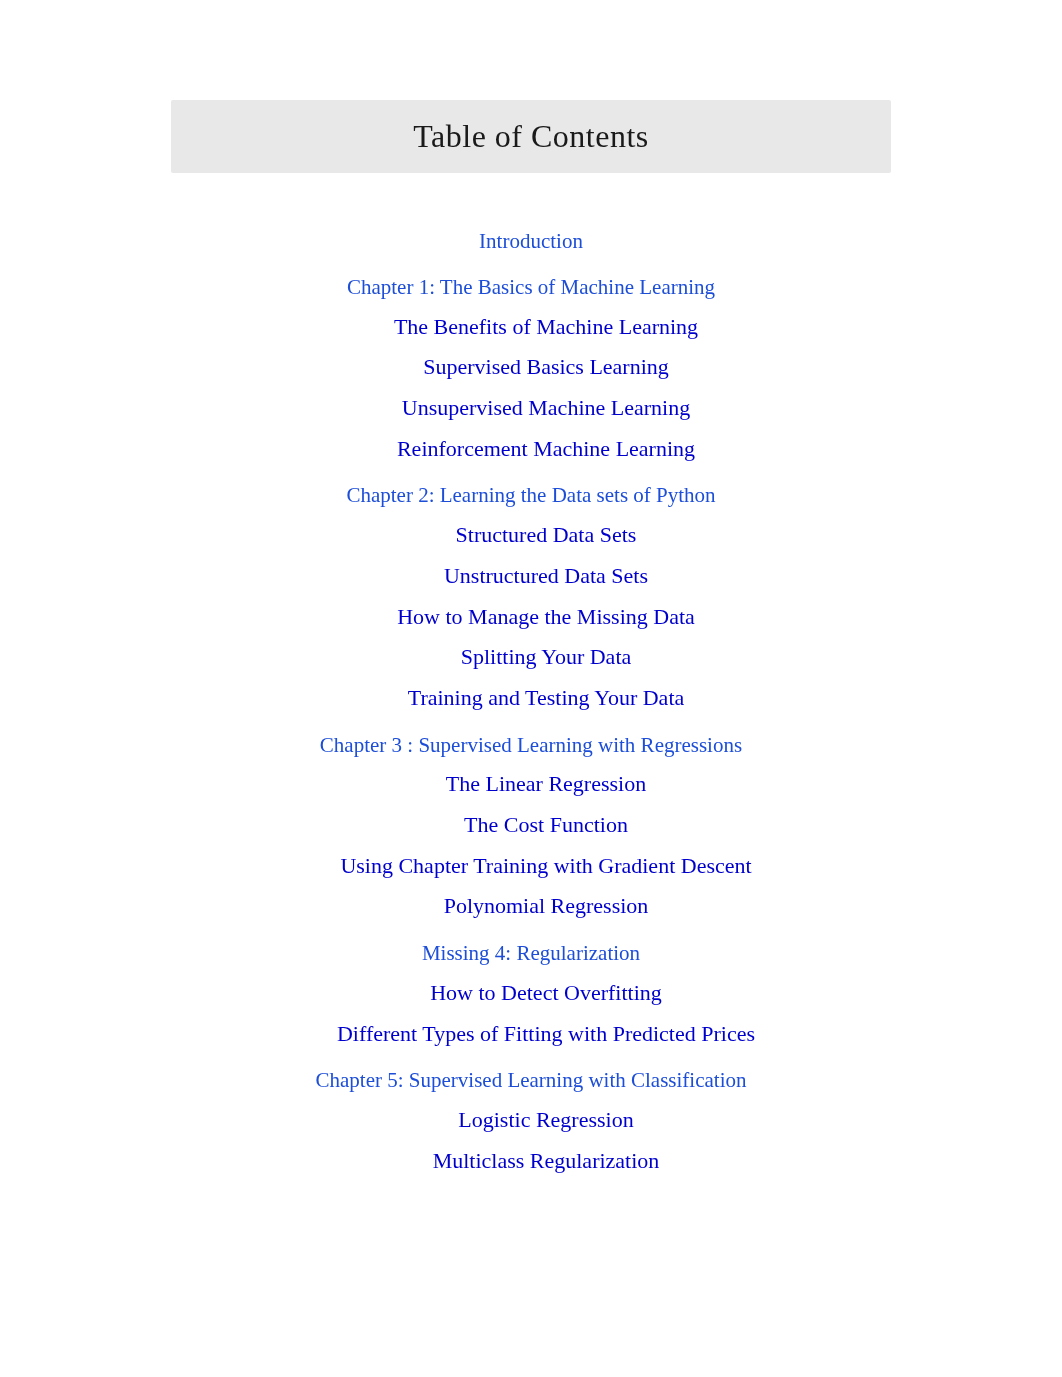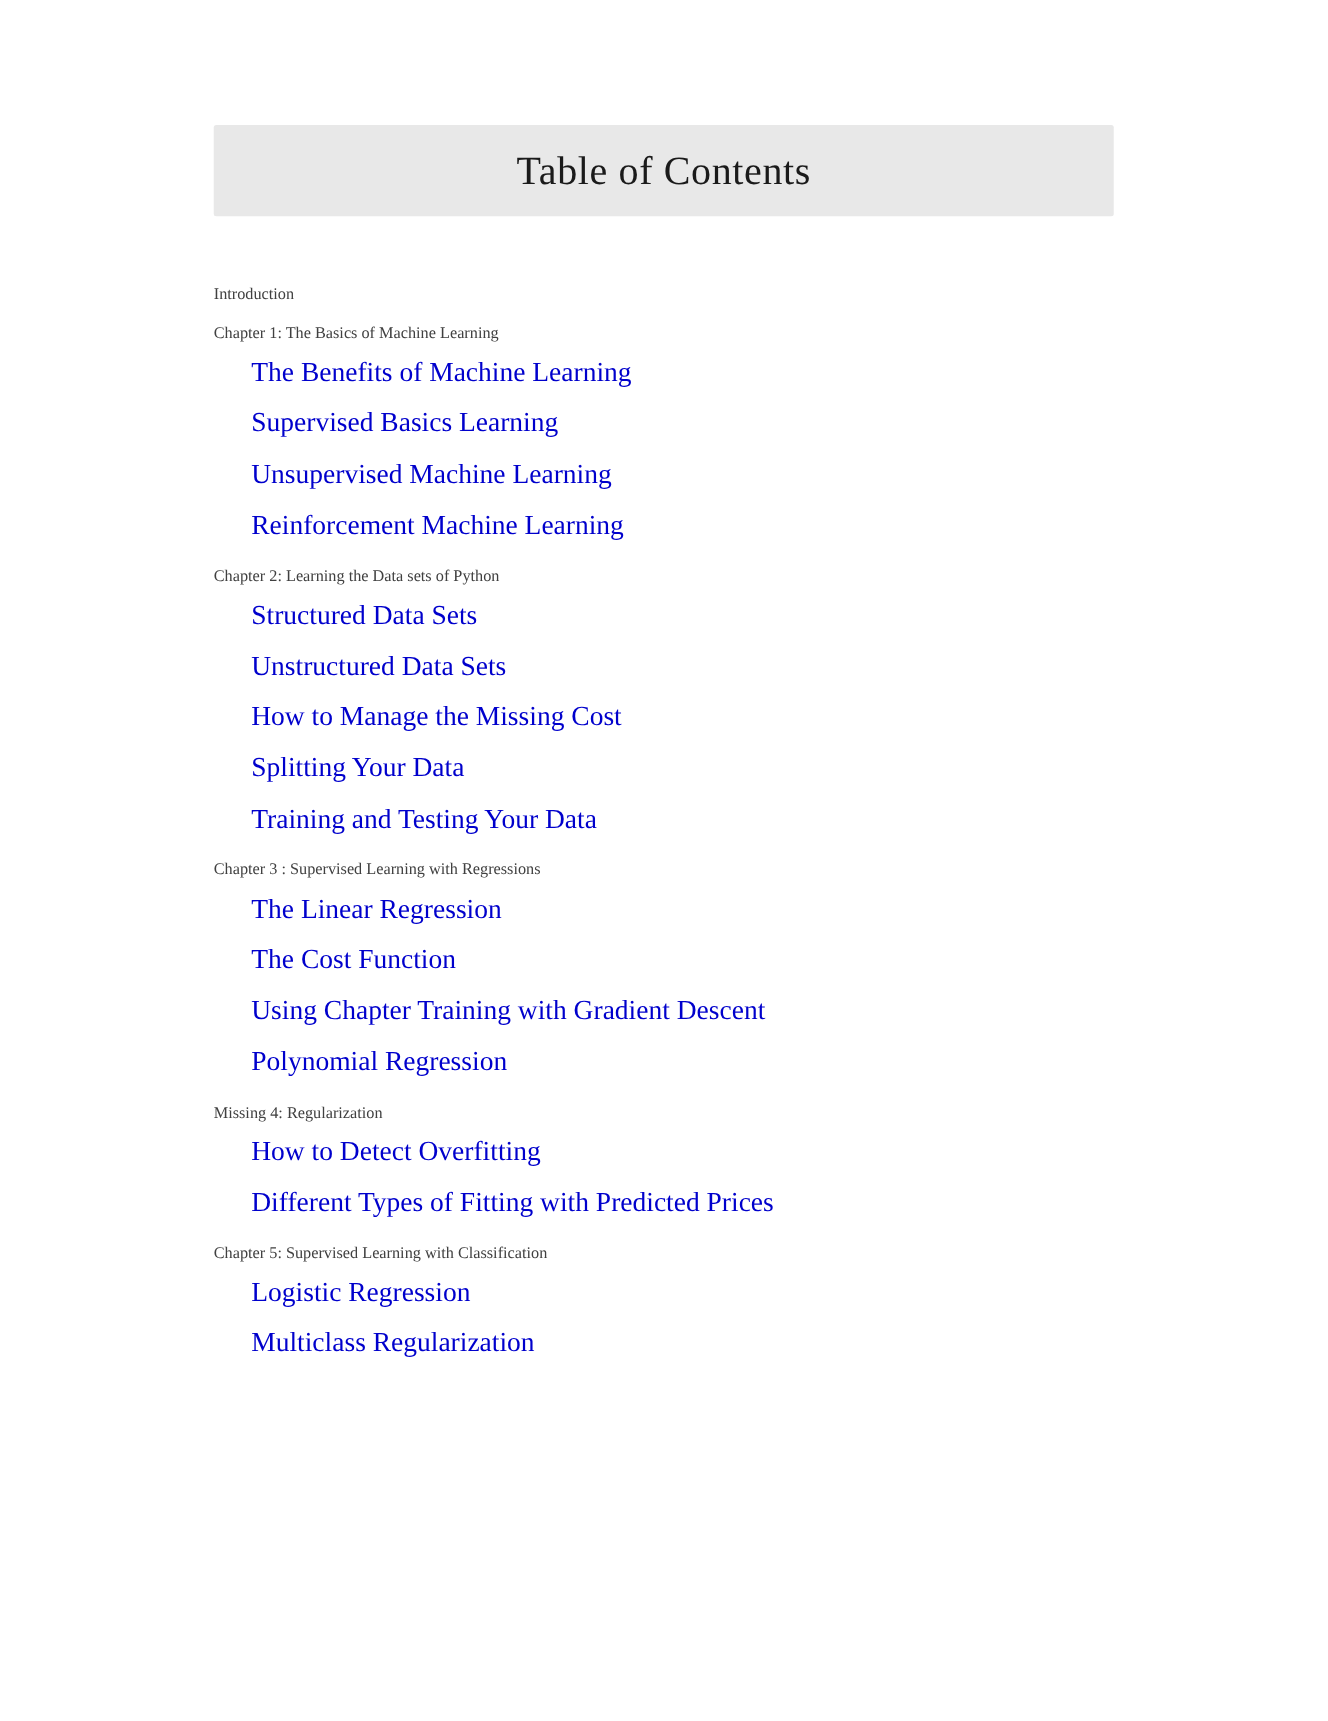--- a/index.html
+++ b/index.html
@@ -1,18 +1,19 @@
 <!DOCTYPE html>
 <html><head>
   <meta charset="utf-8">
   <style>
     * {
       margin: 0;
       padding: 0;
       box-sizing: border-box;
+      text-align: center;
     }
 
     body {
       background-color: #ffffff;
       font-family: Georgia, 'Times New Roman', serif;
       width: 1062px;
       min-height: 1377px;
     }
 
     .page {
@@ -50,23 +51,23 @@
     .toc-list li {
       margin-bottom: 0;
     }
 
     .chapter-item {
       margin-top: 8px;
       margin-bottom: 4px;
     }
 
     .chapter-link {
-      color: #404040;
+      color: #1d4ed8;
       text-decoration: none;
-      font-size: 13px;
+      font-size: 21px;
       line-height: 1.8;
       display: inline;
     }
 
     .sub-item {
       padding-left: 30px;
     }
 
     .sub-link {
       color: #0000cc;
@@ -97,21 +98,21 @@
       </li>
 
     <li class="chapter-item"><a class="chapter-link" href="#">Chapter 1:    The Basics of Machine Learning</a></li>
         <li class="sub-item"><a class="sub-link" href="#">The Benefits of Machine Learning</a></li>
         <li class="sub-item"><a class="sub-link" href="#">Supervised Basics Learning</a></li>
         <li class="sub-item"><a class="sub-link" href="#">Unsupervised Machine Learning</a></li>
         <li class="sub-item"><a class="sub-link" href="#">Reinforcement Machine Learning</a></li>
         <li class="chapter-item"><a class="chapter-link" href="#">Chapter 2:    Learning the Data sets of Python</a></li>
         <li class="sub-item"><a class="sub-link" href="#">Structured Data Sets</a></li>
         <li class="sub-item"><a class="sub-link" href="#">Unstructured Data Sets</a></li>
-        <li class="sub-item"><a class="sub-link" href="#">How to Manage the Missing Cost</a></li>
+        <li class="sub-item"><a class="sub-link" href="#">How to Manage the Missing Data</a></li>
         <li class="sub-item"><a class="sub-link" href="#">Splitting Your Data</a></li>
         <li class="sub-item"><a class="sub-link" href="#">Training and Testing Your Data</a></li>
         <li class="chapter-item"><a class="chapter-link" href="#">Chapter 3  : Supervised Learning with Regressions</a></li>
         <li class="sub-item"><a class="sub-link" href="#">The Linear Regression</a></li>
         <li class="sub-item"><a class="sub-link" href="#">The Cost Function</a></li>
         <li class="sub-item"><a class="sub-link" href="#">Using Chapter Training with Gradient Descent</a></li>
         <li class="sub-item"><a class="sub-link" href="#">Polynomial Regression</a></li>
         <li class="chapter-item"><a class="chapter-link" href="#">Missing 4:    Regularization</a></li>
         <li class="sub-item"><a class="sub-link" href="#">How to Detect Overfitting</a></li>
         <li class="sub-item"><a class="sub-link" href="#">Different Types of Fitting with Predicted Prices</a></li>

